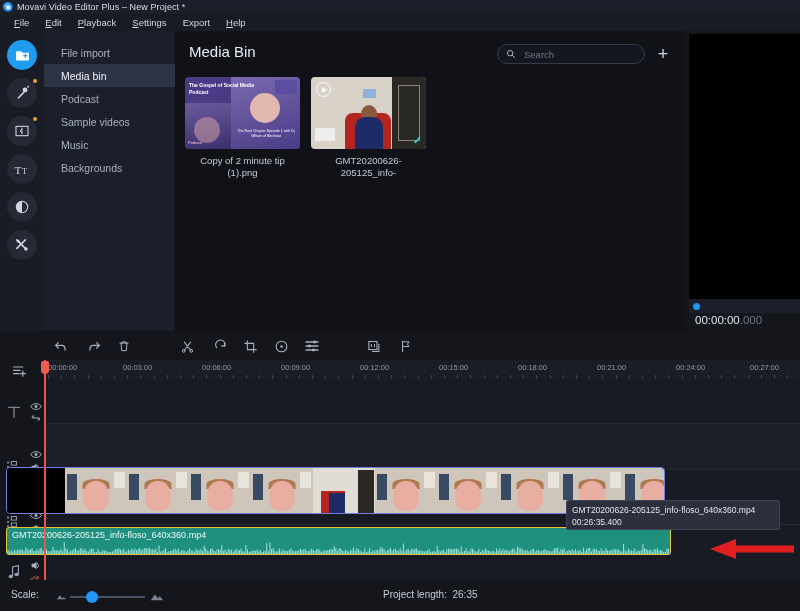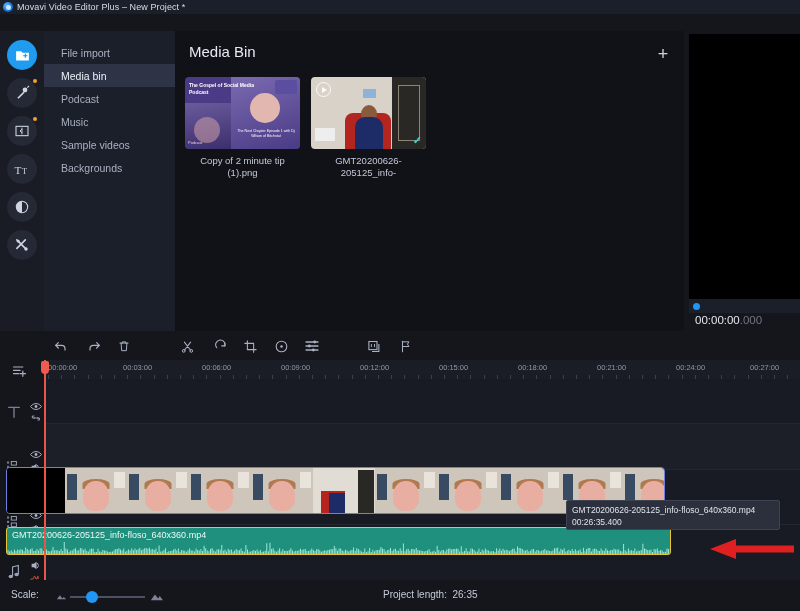--- a/index.html
+++ b/index.html
@@ -228,20 +228,28 @@
 </head>
 <body>
 
 <div id="app">
 
   <div class="titlebar">
     <div class="app-logo"></div>
     <div class="title-text">Movavi Video Editor Plus – New Project *</div>
   </div>
 
+  <div class="menubar">
+    <div class="menu-item"><u>F</u>ile</div>
+    <div class="menu-item"><u>E</u>dit</div>
+    <div class="menu-item"><u>P</u>layback</div>
+    <div class="menu-item"><u>S</u>ettings</div>
+    <div class="menu-item">Export</div>
+    <div class="menu-item"><u>H</u>elp</div>
+  </div>
 
   <div class="upper">
 
     <div class="rail">
       <div class="rail-btn active">
         <svg width="17" height="17" viewBox="0 0 24 24">
           <path d="M3 6h7l2 2h9v11H3z" fill="#fff"></path>
           <rect x="13" y="11.5" width="6" height="1.6" fill="#1f9bf0"></rect>
           <rect x="15.2" y="9.3" width="1.6" height="6" fill="#1f9bf0"></rect>
         </svg>
@@ -279,28 +287,35 @@
           <circle cx="17" cy="17" r="2.4" fill="#cfd5e2"></circle>
           <circle cx="6" cy="6" r="2" fill="#cfd5e2"></circle>
         </svg>
       </div>
     </div>
 
     <div class="navlist">
       <div class="nav-item">File import</div>
       <div class="nav-item selected">Media bin</div>
       <div class="nav-item">Podcast</div>
+      <div class="nav-item">Sample videos</div>
       <div class="nav-item">Music</div>
-      <div class="nav-item">Sample videos</div>
       <div class="nav-item">Backgrounds</div>
     </div>
 
     <div class="binpanel">
       <div class="bin-header">
         <div class="bin-title">Media Bin</div>
+        <div class="searchbox">
+          <svg width="10" height="10" viewBox="0 0 24 24">
+            <circle cx="10" cy="10" r="6.5" fill="none" stroke="#aab1c2" stroke-width="2.4"></circle>
+            <path d="M15 15l5.5 5.5" stroke="#aab1c2" stroke-width="2.4" stroke-linecap="round"></path>
+          </svg>
+          <span class="search-ph">Search</span>
+        </div>
         <div class="plus-btn">+</div>
       </div>
 
       <div class="bin-grid">
 
         <div class="bin-card">
           <div class="thumb">
             <div class="t1-bg"></div>
             <div class="t1-right">
               <div class="t1-face"></div>

